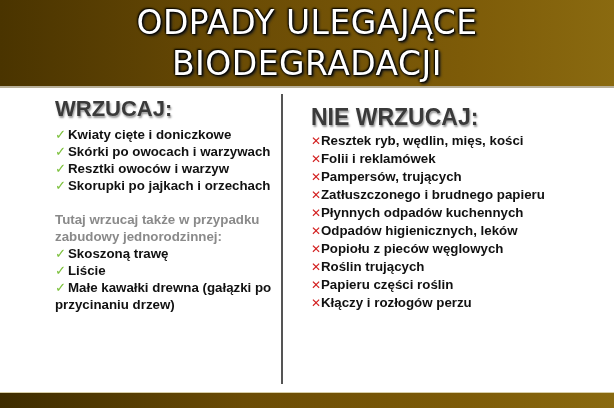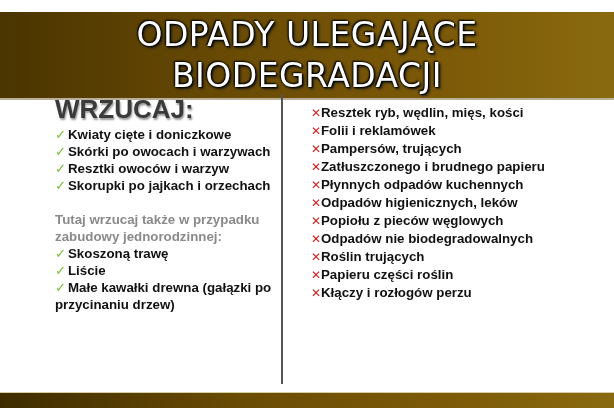--- a/index.html
+++ b/index.html
@@ -1,27 +1,27 @@
 <!DOCTYPE html>
 <html><head>
   <meta charset="utf-8">
   <style>
     html, body { margin:0; padding:0; }
     body { width:614px; height:408px; position:relative; overflow:hidden; background:#ffffff; font-family:"Liberation Sans", sans-serif; }
-    .header { position:absolute; left:0; top:12px; width:614px; height:86px;
+    .header { position:absolute; left:0; top:0; width:614px; height:86px;
       background: linear-gradient(90deg, #4a3400 0%, #6b4c05 40%, #7d5b08 75%, #8a6a10 100%);
       border-bottom:2px solid #b8b09a; }
     .title { position:absolute; left:0; top:0; width:614px; text-align:center; color:#ffffff;
       font-family:"DejaVu Sans", sans-serif; font-size:33px; line-height:41px; letter-spacing:0.5px;
       text-shadow: 0 0 2px #000, 1px 1px 2px #000, -1px -1px 2px #000, 2px 2px 3px #222; padding-top:2px; }
     .divider { position:absolute; left:281px; top:94px; width:2px; height:290px; background:#555; }
     .col { position:absolute; }
     .col-left { left:55px; top:96px; width:225px; }
     .col-right { left:311px; top:104px; width:290px; }
-    .heading { font-family:"Liberation Sans", sans-serif; font-weight:bold; font-size:26px; color:#3a3a3a;
+    .heading { font-family:"Liberation Sans", sans-serif; font-weight:bold; font-size:22px; color:#3a3a3a;
       text-shadow: 1px 2px 2px #999; margin:0 0 4px 0; line-height:26px; }
     .col-right .heading { font-size:23px; margin-bottom:2px; }
     .item { font-size:13.3px; line-height:17px; color:#111; font-weight:bold; font-family:"Liberation Sans", sans-serif; }
     .item .mark { display:inline-block; width:13px; font-weight:normal; }
     .check { color:#7fc241; }
     .cross { color:#d32020; font-size:12px; width:10px !important; }
     .note { font-size:13.3px; line-height:17px; color:#8a8a8a; font-weight:bold; margin-top:17px; }
     .footer { position:absolute; left:0; top:392px; width:614px; height:16px;
       background: linear-gradient(90deg, #3e2c00 0%, #6b4c05 40%, #7d5b08 75%, #8a6a10 100%);
       border-top:1px solid #d8cfa8; }
@@ -48,28 +48,28 @@
     </div>
   <div class="note">Tutaj wrzucaj także w przypadku zabudowy jednorodzinnej:</div>
   <div id="left-extra">
       <div class="item"><span class="mark check">✓</span><span>Skoszoną trawę</span></div>
       <div class="item"><span class="mark check">✓</span><span>Liście</span></div>
       <div class="item"><span class="mark check">✓</span><span>Małe kawałki drewna (gałązki po przycinaniu drzew)</span></div>
     </div>
 </div>
 
 <div class="col col-right">
+  <div class="heading">NIE WRZUCAJ:</div>
   <div id="right-items">
       <div class="item"><span class="mark cross">✕</span><span>Resztek ryb, wędlin, mięs, kości</span></div>
       <div class="item"><span class="mark cross">✕</span><span>Folii i reklamówek</span></div>
       <div class="item"><span class="mark cross">✕</span><span>Pampersów, trujących</span></div>
       <div class="item"><span class="mark cross">✕</span><span>Zatłuszczonego i brudnego papieru</span></div>
       <div class="item"><span class="mark cross">✕</span><span>Płynnych odpadów kuchennych</span></div>
       <div class="item"><span class="mark cross">✕</span><span>Odpadów higienicznych, leków</span></div>
       <div class="item"><span class="mark cross">✕</span><span>Popiołu z pieców węglowych</span></div>
-      <div class="item"><span class="mark cross">✕</span><span>Odpadów nie biodegradowalnych</span></div>
       <div class="item"><span class="mark cross">✕</span><span>Roślin trujących</span></div>
       <div class="item"><span class="mark cross">✕</span><span>Papieru części roślin</span></div>
       <div class="item"><span class="mark cross">✕</span><span>Kłączy i rozłogów perzu</span></div>
     </div>
 </div>
 
 <div class="footer"></div>
 
 </body></html>

